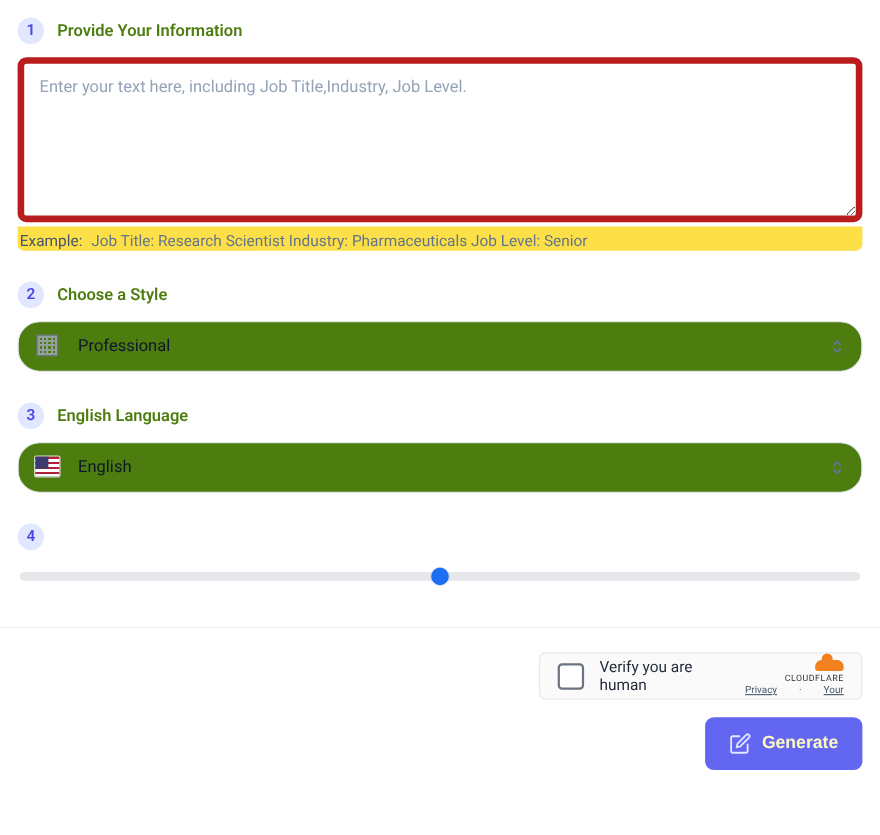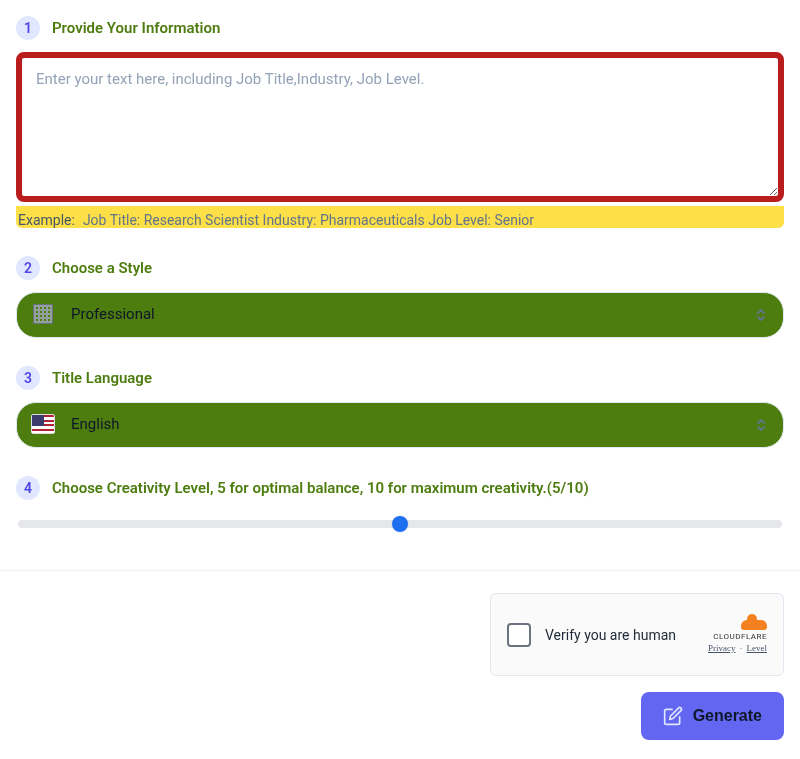--- a/index.html
+++ b/index.html
@@ -77,44 +77,44 @@
   .slider-thumb {
     position: absolute; top: 50%; transform: translate(-50%, -50%);
     width: 16px; height: 16px; border-radius: 50%; background: #1d6ff2;
     box-shadow: 0 0 0 1px rgba(0,0,0,.05);
   }
   
   .footer-line { border-top: 1px solid #eef2f7; margin-top: 16px; }
   .footer { display: flex; flex-direction: column; align-items: flex-end; gap: 16px; padding: 22px 16px 0 16px; }
   .captcha {
     border: 1px solid #e2e8f0; border-radius: 6px; background: #fafafa;
-    padding: 22px 16px; display: flex; align-items: center; gap: 14px;
+    padding: 2px 16px; display: flex; align-items: center; gap: 14px;
     width: 294px; position: relative;
   }
   .captcha-check {
     width: 24px; height: 24px; border: 2px solid #6b7280; border-radius: 4px; background: #fff;
   }
   .captcha-text { font-size: 14px; color: #1f2937; flex: 1; }
   .captcha-brand { display: flex; flex-direction: column; align-items: flex-end; gap: 2px; }
   .cf-logo { display: flex; align-items: center; gap: 2px; }
   .cf-cloud { width: 26px; height: 14px; position: relative; }
   .cf-cloud::before {
     content: ""; position: absolute; left: 0; bottom: 0; width: 26px; height: 10px;
     background: #f48120; border-radius: 6px 6px 3px 3px;
   }
   .cf-cloud::after {
     content: ""; position: absolute; left: 6px; bottom: 6px; width: 10px; height: 10px;
     background: #f48120; border-radius: 50%;
   }
   .cf-word { font-size: 8px; letter-spacing: .5px; font-weight: 400; color: #333; }
-  .cf-links { display: flex; gap: 4px; font-size: 9px; color: #475569; font-family: Liberation Serif, serif; }
+  .cf-links { display: flex; gap: 20px; font-size: 9px; color: #475569; }
   .cf-links span { text-decoration: underline; cursor: pointer; }
   .cf-dot { text-decoration: none !important; }
   .generate-btn {
-    background: #6366f1; color: #0f172a; border: none; border-radius: 8px;
+    background: #6366f1; color: #fef9c3; border: none; border-radius: 8px;
     padding: 14px 22px; font-size: 16px; font-weight: 600;
     display: flex; align-items: center; gap: 10px; cursor: pointer;
   }
   .generate-btn svg { stroke: #e0e7ff; }
 </style>
 </head>
 <body>
 
 <div class="wrap">
 
@@ -145,40 +145,39 @@
           <polyline points="3,6 6,3 9,6"></polyline>
           <polyline points="3,10 6,13 9,10"></polyline>
         </svg>
       </div>
     </div>
   </div>
 
   <div class="step">
     <div class="step-header">
       <div class="step-badge">3</div>
-      <div class="step-title">Title Language</div>
+      <div class="step-title">English Language</div>
     </div>
     <div class="select-box">
       <div class="select-icon">
         <div class="flag-us"></div>
       </div>
       <div class="select-label">English</div>
       <div class="chevrons">
         <svg width="12" height="16" viewBox="0 0 12 16" fill="none" stroke="currentColor" stroke-width="1.8" stroke-linecap="round" stroke-linejoin="round">
           <polyline points="3,6 6,3 9,6"></polyline>
           <polyline points="3,10 6,13 9,10"></polyline>
         </svg>
       </div>
     </div>
   </div>
 
   <div class="step" style="margin-bottom:10px">
     <div class="step-header">
       <div class="step-badge">4</div>
-      <div class="step-title">Choose Creativity Level, 5 for optimal balance, 10 for maximum creativity.(5/10)</div>
     </div>
     <div class="slider-wrap">
       <div class="slider">
         <div class="slider-fill"></div>
         <div class="slider-thumb" id="slider-thumb" style="left: calc(50%);"></div>
       </div>
     </div>
   </div>
 
 </div>
@@ -190,21 +189,21 @@
     <div class="captcha-check"></div>
     <div class="captcha-text">Verify you are human</div>
     <div class="captcha-brand">
       <div class="cf-logo">
         <div class="cf-cloud"></div>
       </div>
       <div class="cf-word">CLOUDFLARE</div>
       <div class="cf-links">
         <span>Privacy</span>
         <span class="cf-dot">·</span>
-        <span>Level</span>
+        <span>Your</span>
       </div>
     </div>
   </div>
 
   <button class="generate-btn">
     <svg width="20" height="20" viewBox="0 0 24 24" fill="none" stroke-width="2" stroke-linecap="round" stroke-linejoin="round">
       <path d="M11 4H4a2 2 0 0 0-2 2v14a2 2 0 0 0 2 2h14a2 2 0 0 0 2-2v-7"></path>
       <path d="M18.5 2.5a2.121 2.121 0 0 1 3 3L12 15l-4 1 1-4 9.5-9.5z"></path>
     </svg>
     <span>Generate</span>

